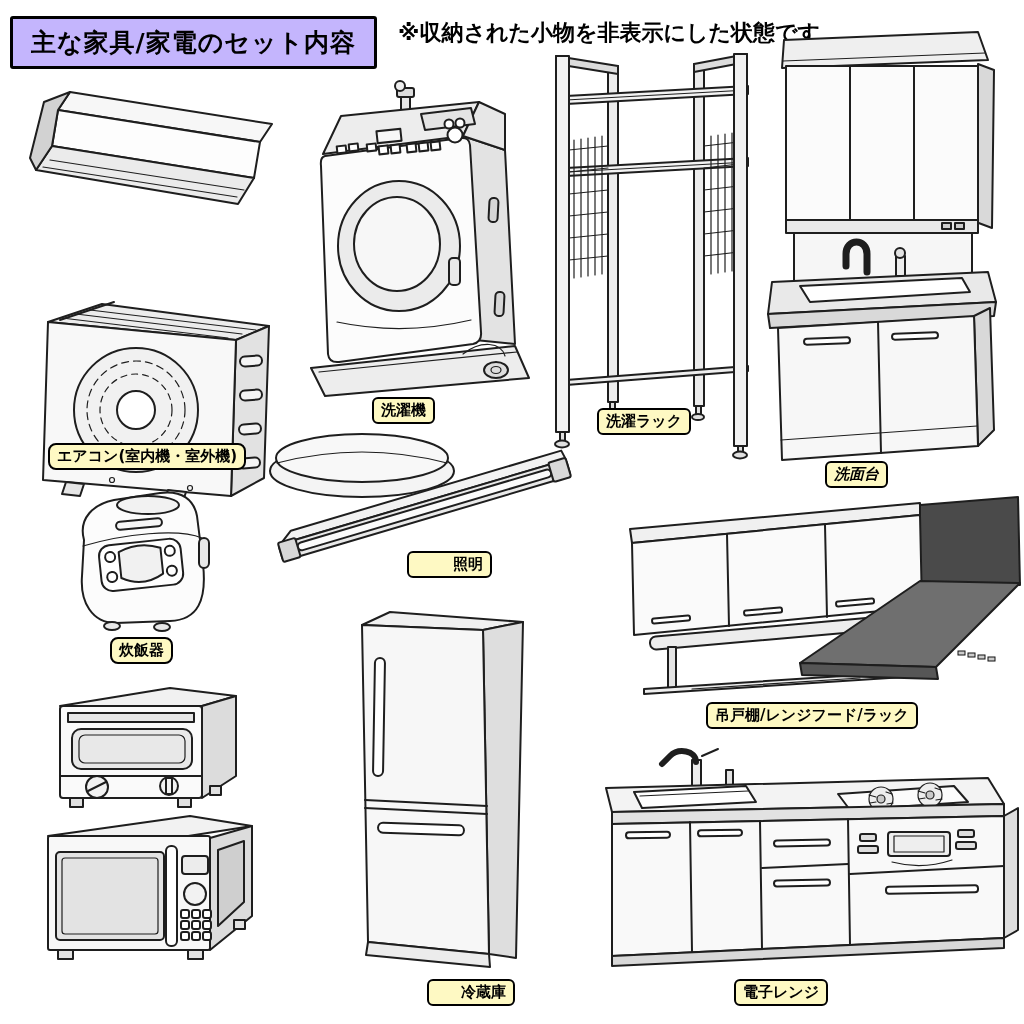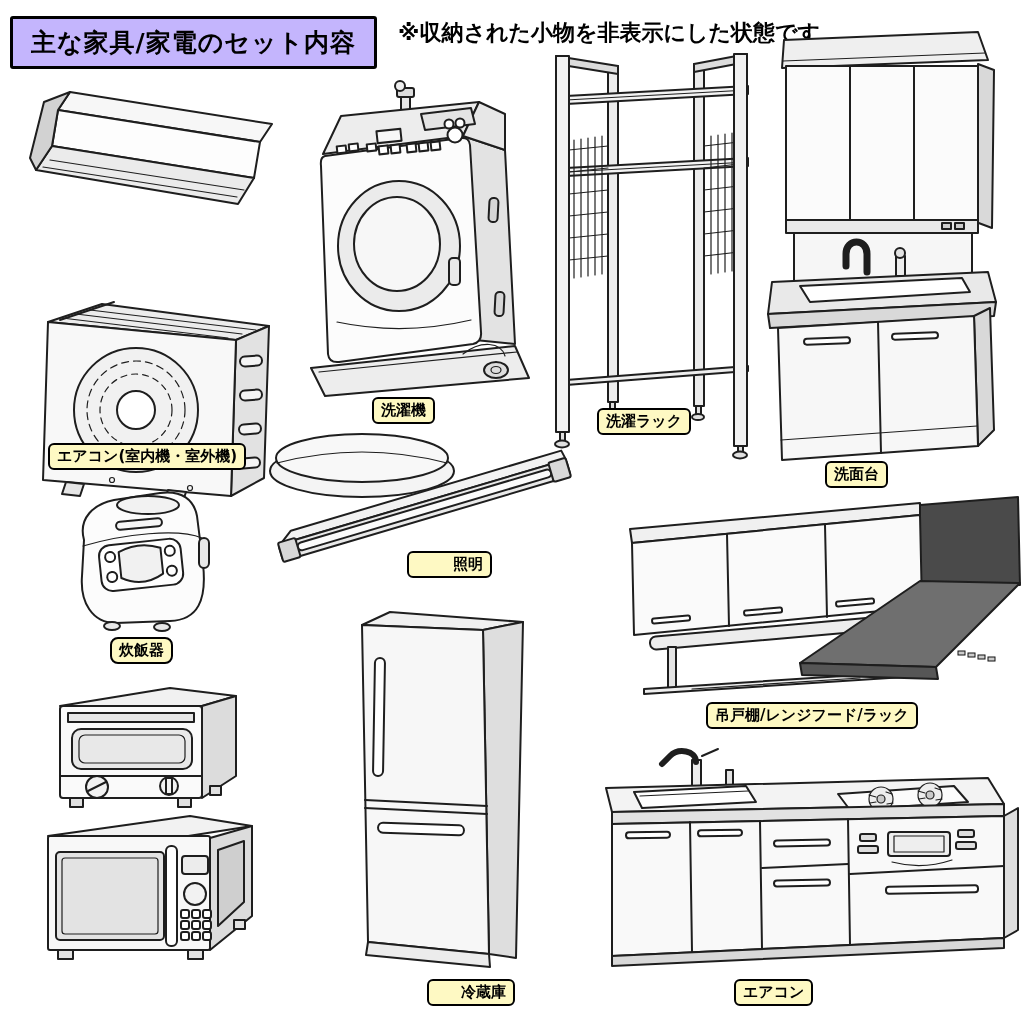--- a/index.html
+++ b/index.html
@@ -59,21 +59,21 @@
         <rect class="s" x="200" y="160" width="22" height="10" rx="5" fill="#f4f4f4" transform="rotate(-4 211 165)"></rect>
         <rect class="s" x="199" y="194" width="22" height="10" rx="5" fill="#f4f4f4" transform="rotate(-4 210 199)"></rect>
         <rect class="s" x="198" y="228" width="22" height="10" rx="5" fill="#f4f4f4" transform="rotate(-4 209 233)"></rect>
         <polygon class="s" points="26,252 44,254 40,266 22,264" fill="#e6e6e6"></polygon>
         <polygon class="s" points="128,260 146,262 142,274 124,272" fill="#e6e6e6"></polygon>
         <circle class="thin" cx="72" cy="250" r="2.5"></circle>
         <circle class="thin" cx="150" cy="258" r="2.5"></circle>
       </g>
     </svg>
   </div>
-  <div class="label" style="left:48px;top:443px;">エアコン(室内機・室外機)</div>
+  <div class="label" style="left:48px;top:443px;border-radius:8px;">エアコン(室内機・室外機)</div>
 
   <div class="item" style="left:303px;top:82px;">
     <svg width="235" height="315" viewBox="0 0 235 315">
 
       <rect class="s" x="98" y="14" width="9" height="18" fill="#e8e8e8"></rect>
       <rect class="s" x="94" y="6" width="17" height="9" rx="2" fill="#dcdcdc"></rect>
       <circle class="s" cx="97" cy="4" r="5" fill="#eeeeee"></circle>
 
       <polygon class="s" points="8,286 212,264 226,296 22,314" fill="#ededed"></polygon>
       <line class="thin" x1="16" y1="290" x2="214" y2="270"></line>
@@ -198,21 +198,21 @@
       <polygon class="s" points="2,284 230,272 228,286 4,298" fill="#d9d9d9"></polygon>
 
       <polygon class="s" points="208,286 224,278 228,400 212,416" fill="#d9d9d9"></polygon>
       <polygon class="s" points="12,298 208,286 212,416 16,430" fill="#f7f7f7"></polygon>
       <line class="s" x1="112" y1="292" x2="115" y2="423"></line>
       <rect class="s" x="38" y="308" width="46" height="6" rx="3" fill="#ffffff" transform="rotate(-2 61 311)"></rect>
       <rect class="s" x="126" y="303" width="46" height="6" rx="3" fill="#ffffff" transform="rotate(-2 149 306)"></rect>
       <line class="thin" x1="15" y1="410" x2="211" y2="396"></line>
     </svg>
   </div>
-  <div class="label" style="left:825px;top:461px;">洗面台</div>
+  <div class="label" style="left:825px;top:461px;font-style:italic;">洗面台</div>
 
   <div class="item" style="left:265px;top:425px;">
     <svg width="195" height="78" viewBox="0 0 195 78">
       <ellipse class="s" cx="97" cy="46" rx="92" ry="26" fill="#f4f4f4"></ellipse>
       <ellipse class="s" cx="97" cy="33" rx="86" ry="24" fill="#f8f8f8"></ellipse>
       <path class="thin" d="M12,38 Q97,16 182,38"></path>
     </svg>
   </div>
 
   <div class="item" style="left:268px;top:456px;">
@@ -393,15 +393,15 @@
       <rect class="s" x="290" y="92" width="62" height="24" rx="3" fill="#eeeeee"></rect>
       <rect class="thin" x="296" y="96" width="50" height="16" fill="#f6f6f6"></rect>
       <rect class="s" x="360" y="90" width="16" height="7" rx="2" fill="#dddddd"></rect>
       <rect class="s" x="358" y="102" width="20" height="7" rx="2" fill="#dddddd"></rect>
       <path class="thin" d="M294,122 Q324,130 354,120"></path>
       <rect class="s" x="288" y="146" width="92" height="7" rx="3" fill="#ffffff" transform="rotate(-1 334 149)"></rect>
 
       <polygon class="s" points="14,216 406,198 406,208 14,226" fill="#d8d8d8"></polygon>
     </svg>
   </div>
-  <div class="label" style="left:734px;top:979px;">エアコン</div>
+  <div class="label" style="left:734px;top:979px;">電子レンジ</div>
 
 </div>
 
 </body></html>

